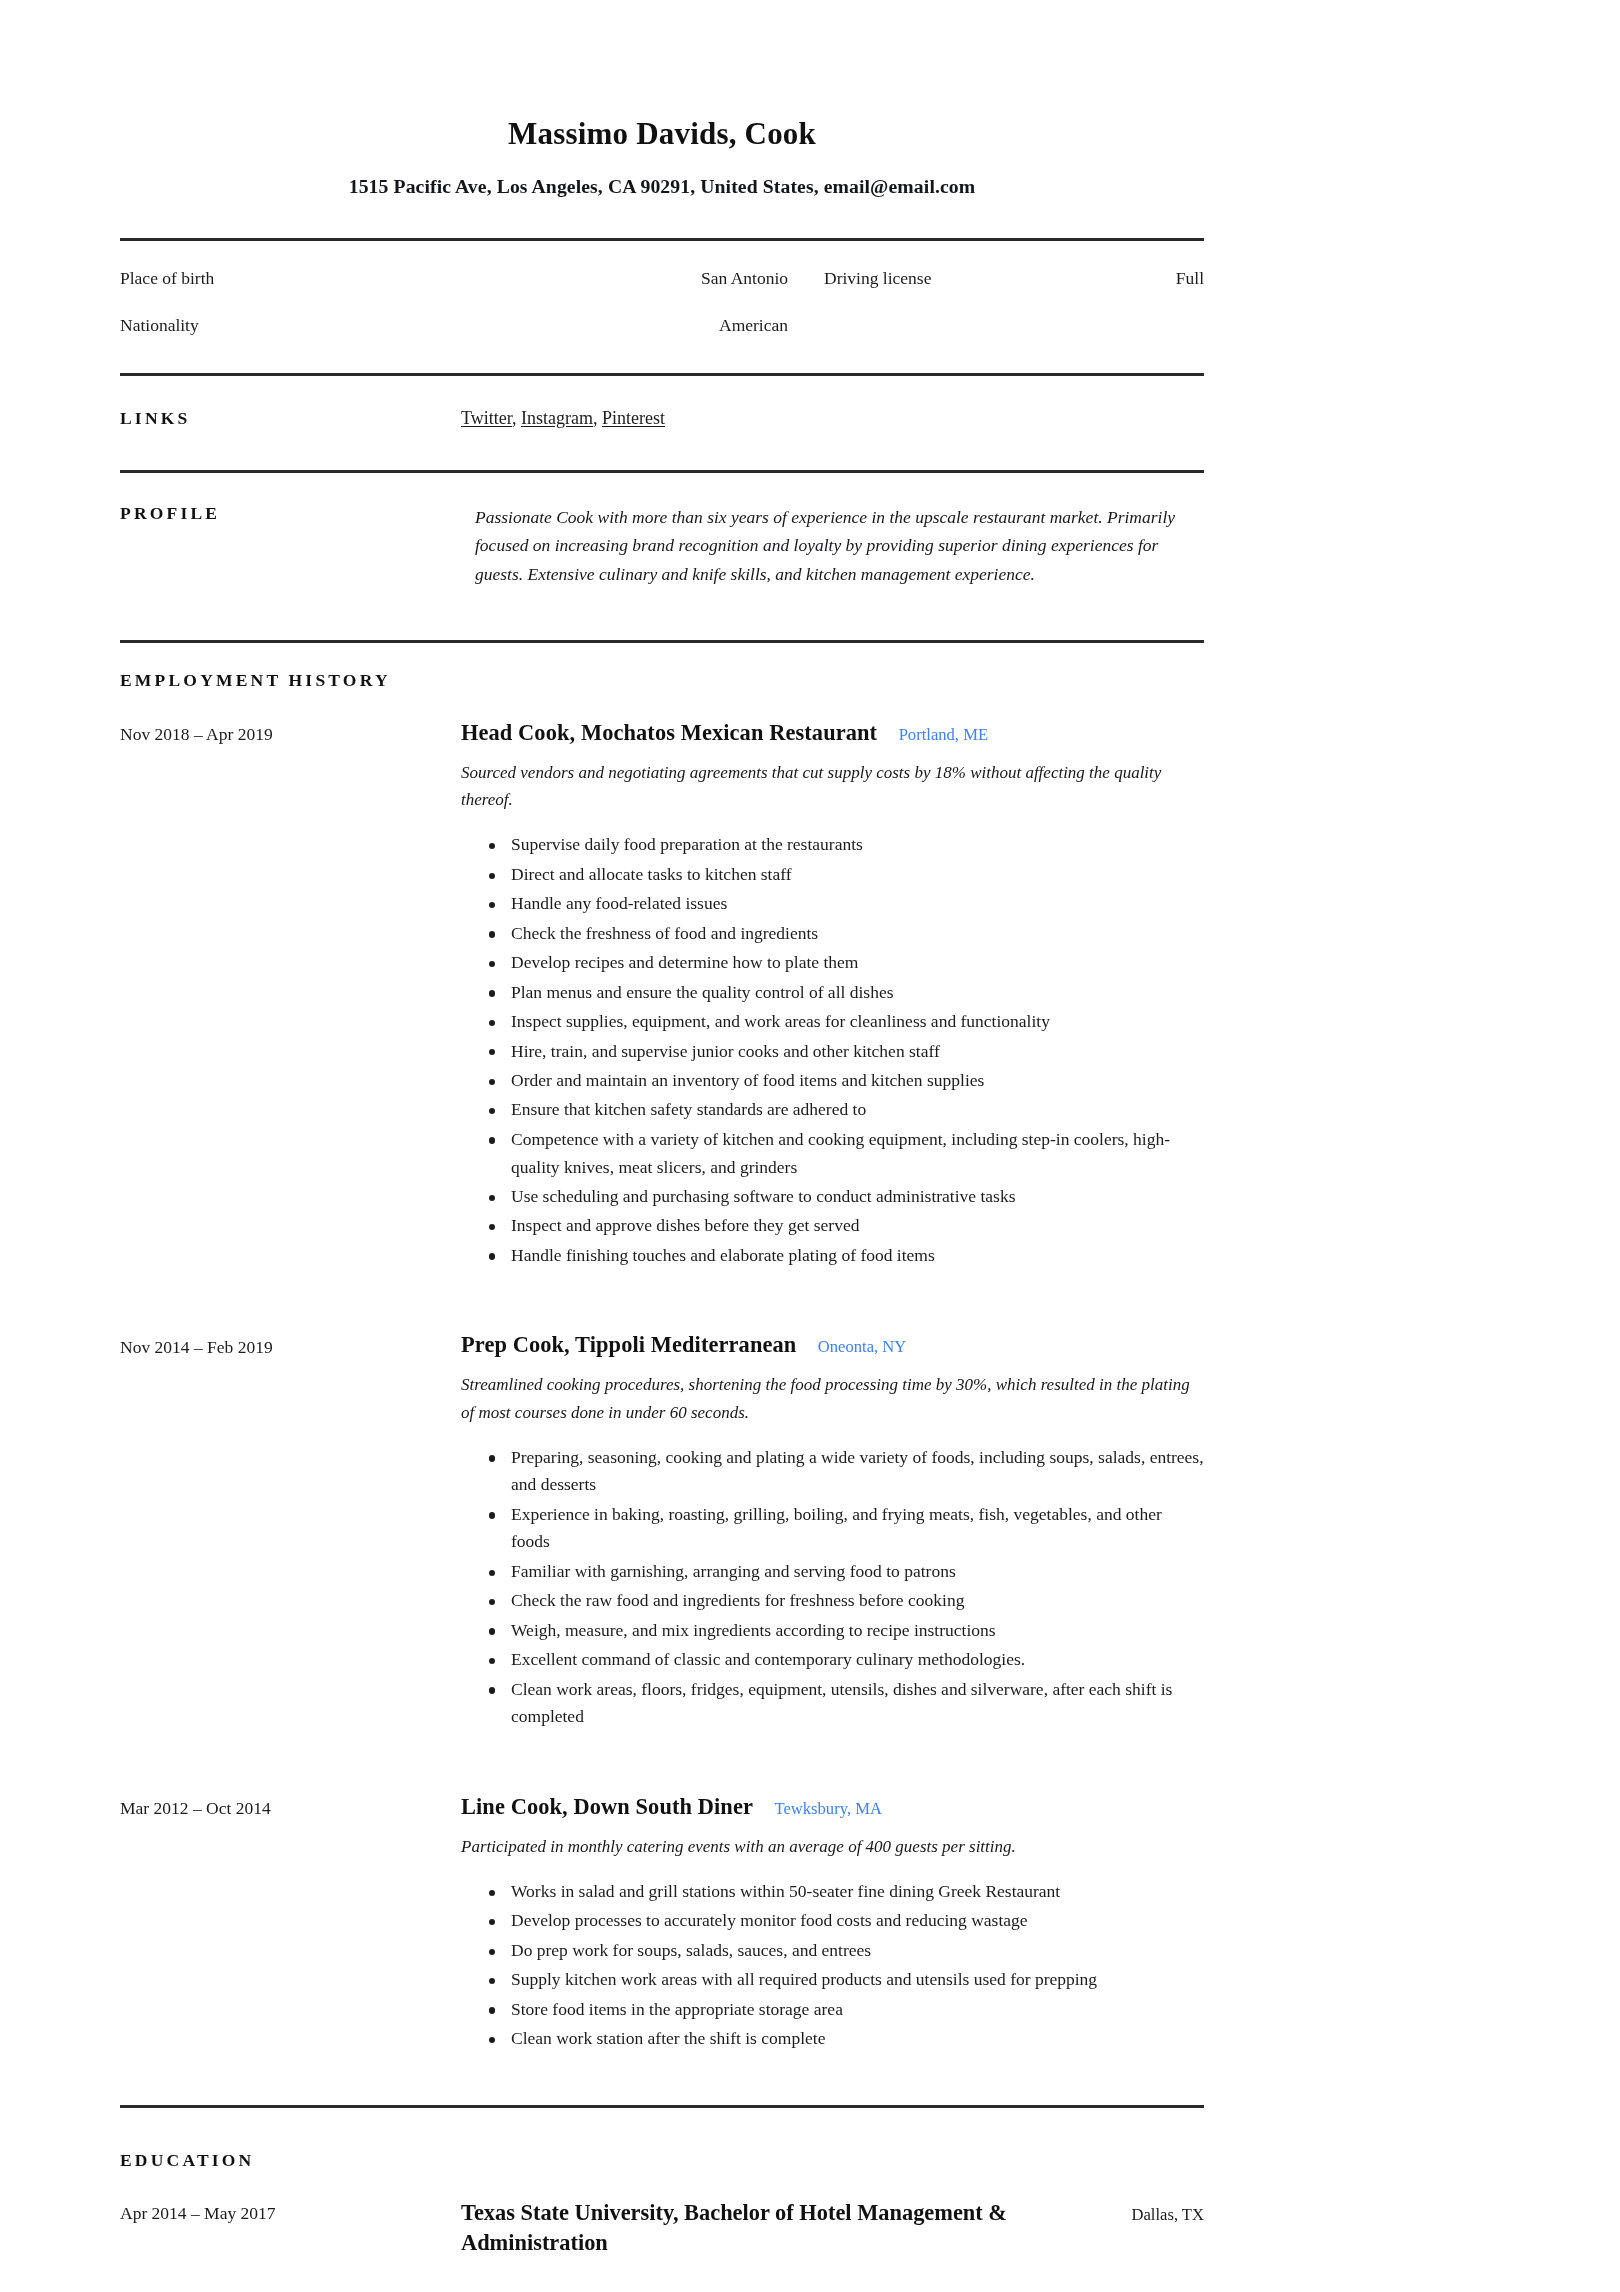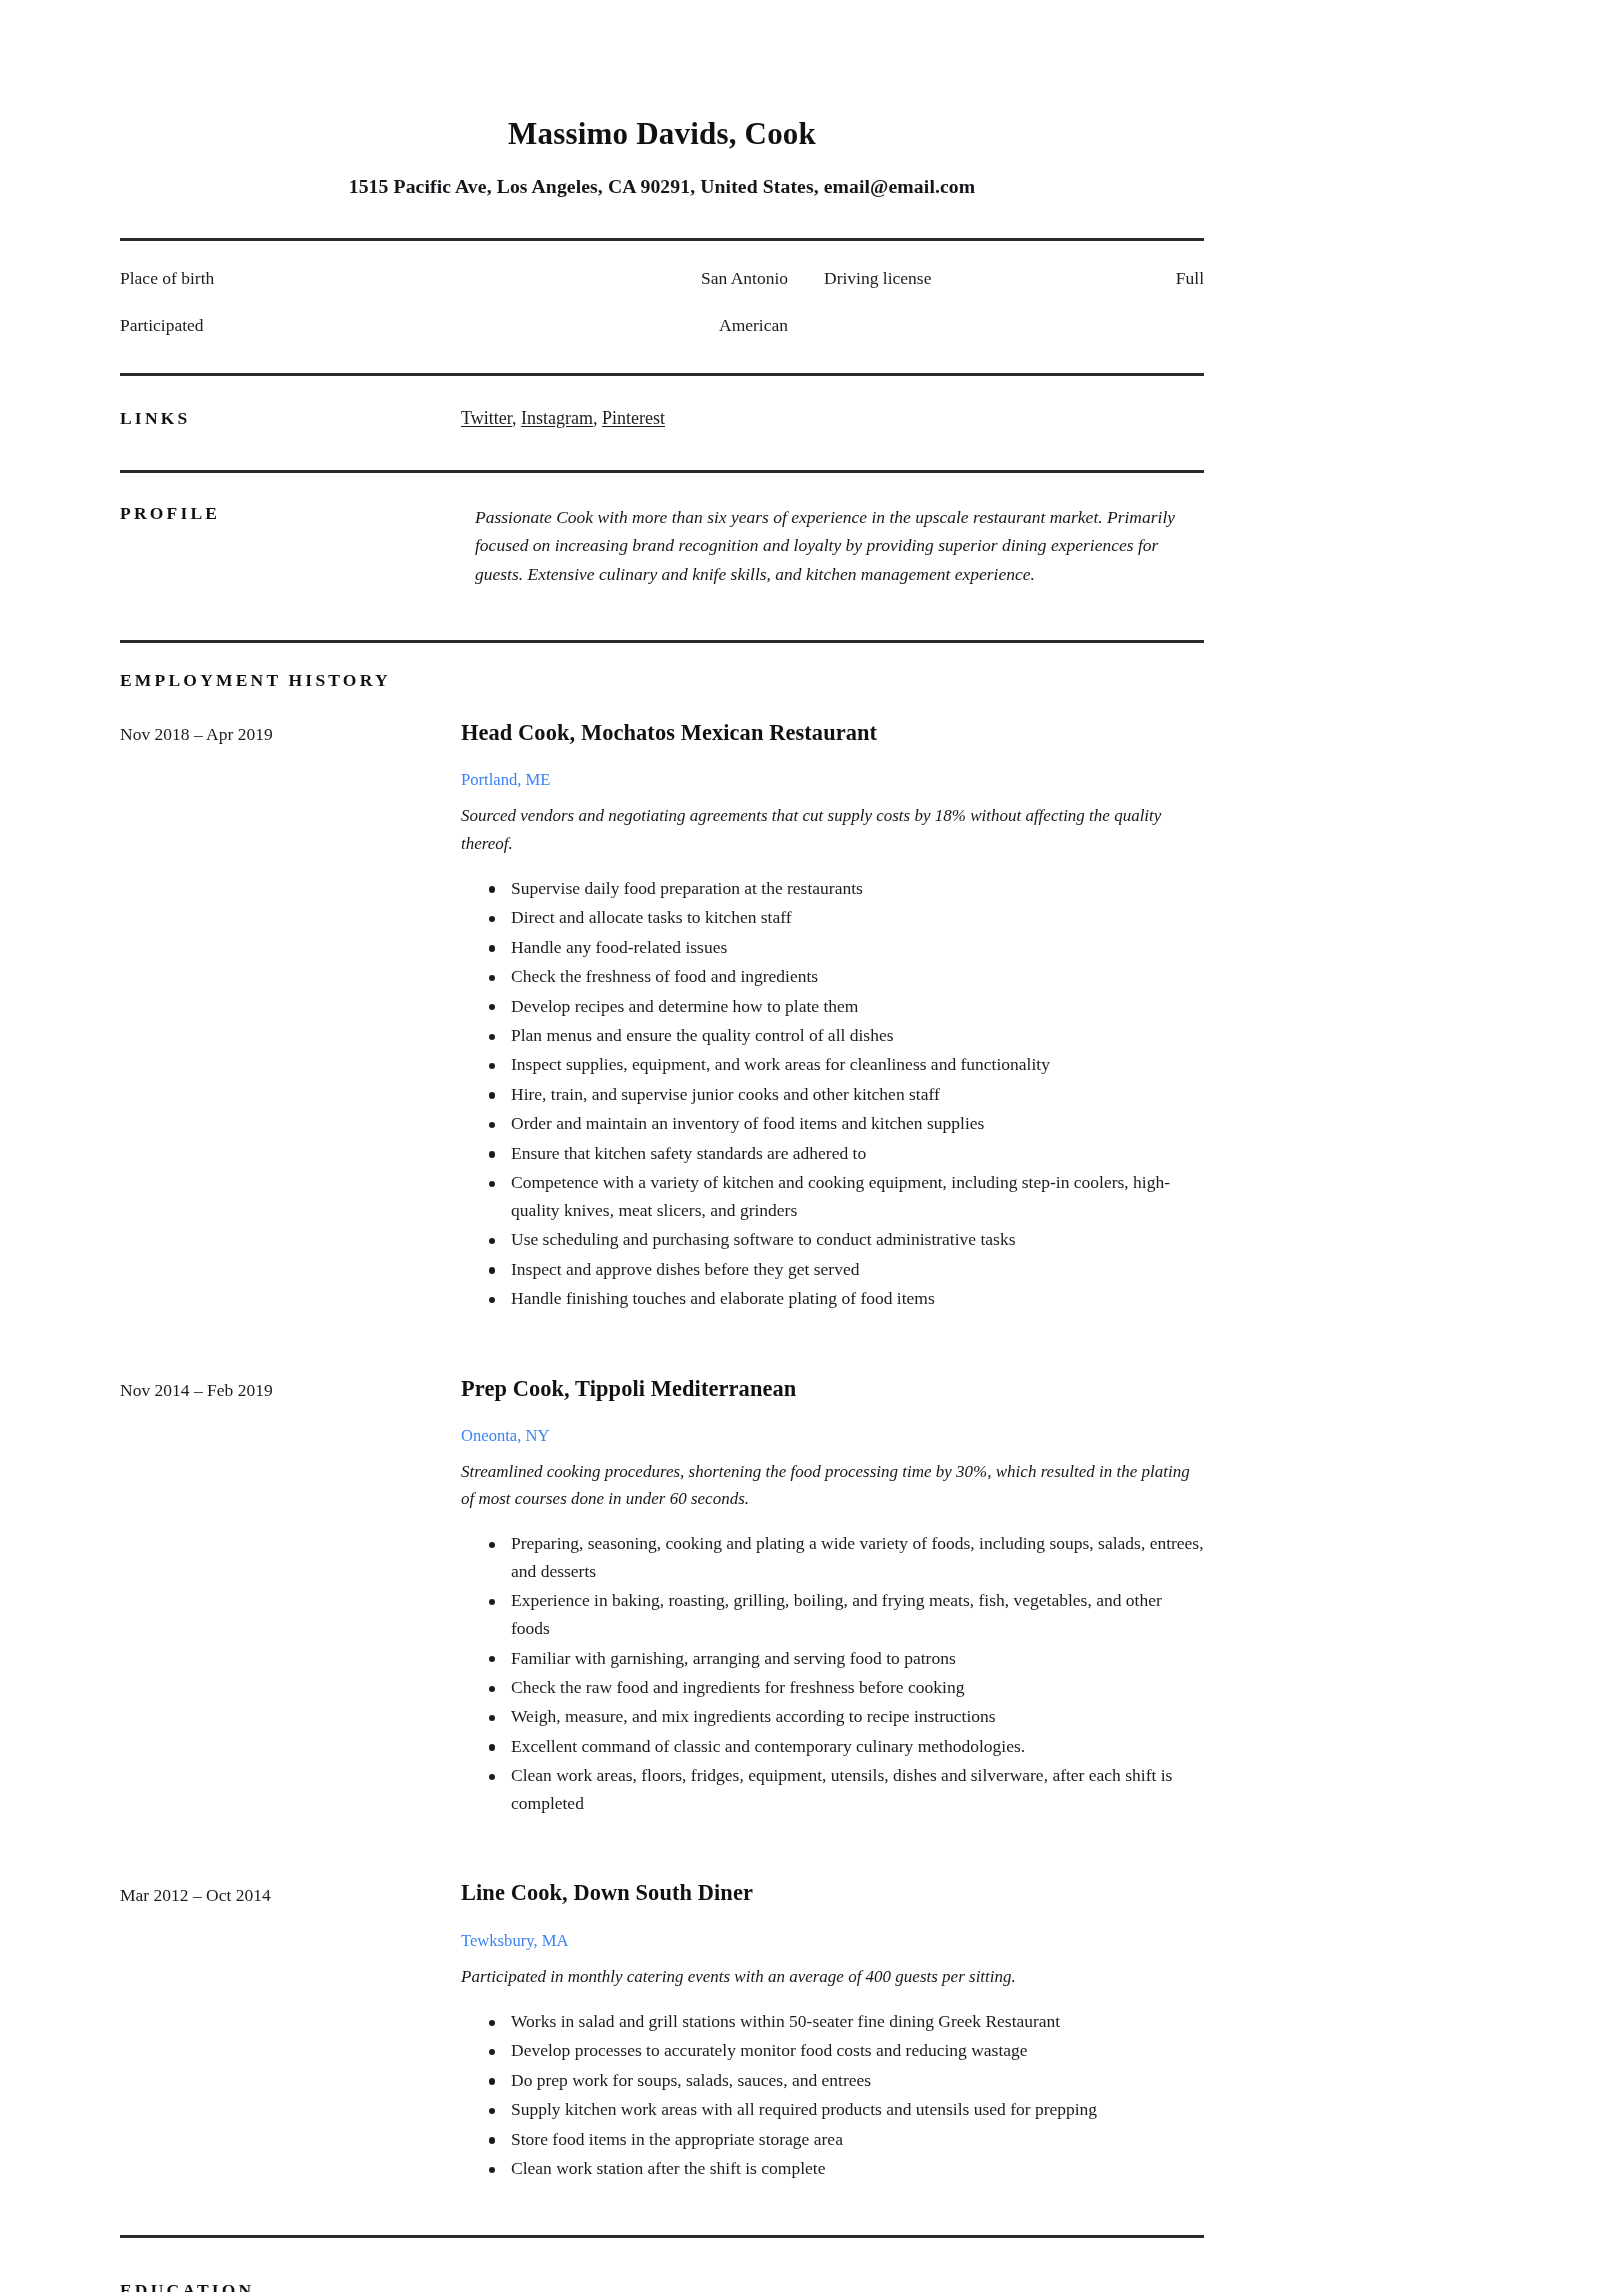--- a/index.html
+++ b/index.html
@@ -152,21 +152,20 @@
     font-size: 17.5px;
     color: #1c1c1c;
     padding-top: 5.4px;
     line-height: 1.3;
   }
   .job-main { flex: 1 1 auto; min-width: 0; }
   .job-title-row {
     display: flex;
     align-items: baseline;
     gap: 21.5px;
-    flex-direction: column;
   }
   .job-title {
     font-size: 22.4px;
     font-weight: bold;
     color: #111111;
     line-height: 1.3;
     letter-spacing: 0.1px;
   }
   .job-location {
     font-size: 16.6px;
@@ -261,21 +260,21 @@
   <div class="rule rule-details"></div>
 
   <div class="details">
     <div class="detail-row">
       <div class="d-label-1">Place of birth</div>
       <div class="d-value-1">San Antonio</div>
       <div class="d-label-2">Driving license</div>
       <div class="d-value-2">Full</div>
     </div>
     <div class="detail-row">
-      <div class="d-label-1">Participated</div>
+      <div class="d-label-1">Nationality</div>
       <div class="d-value-1">American</div>
       <div class="d-label-2"></div>
       <div class="d-value-2"></div>
     </div>
   </div>
 
   <div class="rule rule-links"></div>
 
   <div class="section links-section">
     <div class="col-label">

